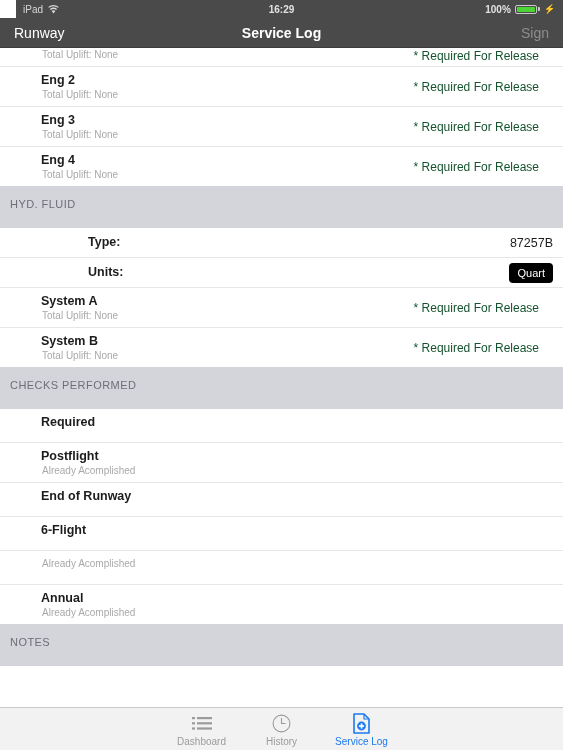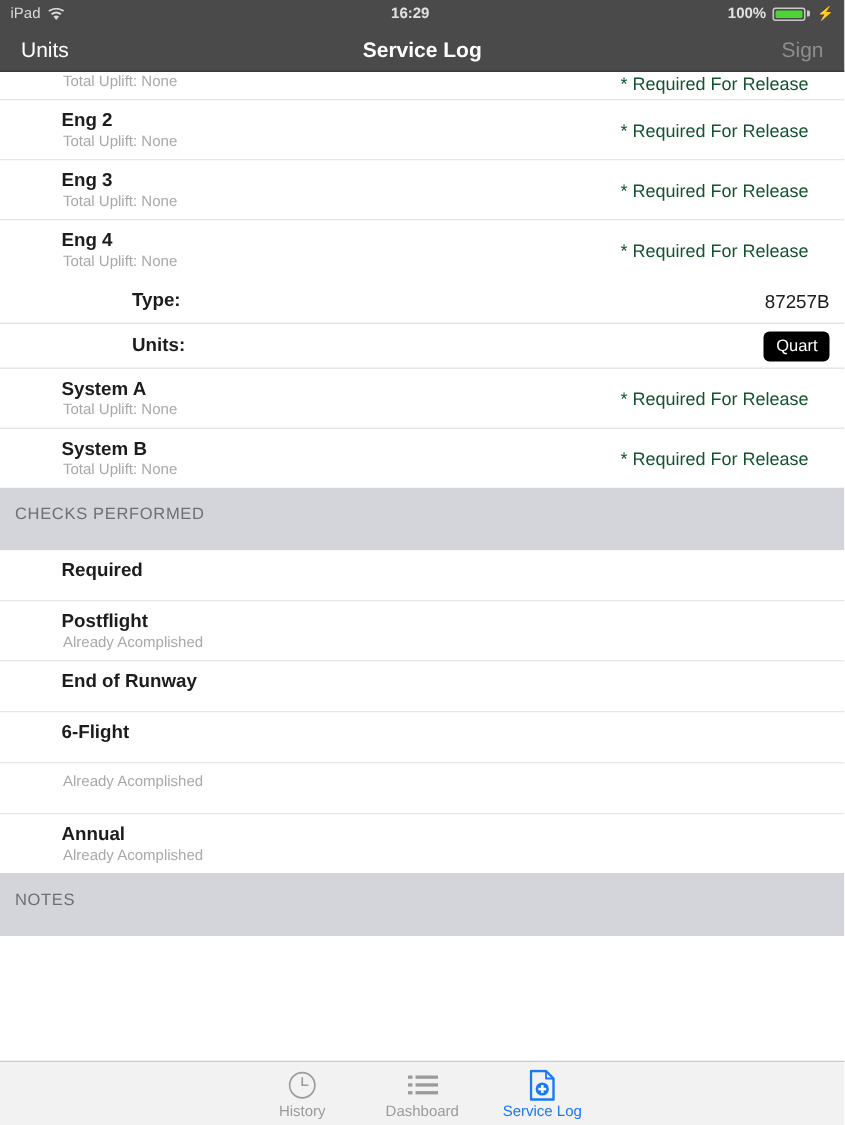--- a/index.html
+++ b/index.html
@@ -10,21 +10,21 @@
     overflow:hidden;
     -webkit-font-smoothing:antialiased;
   }
   #app { position:relative; width:563px; height:750px; display:flex; flex-direction:column; }
 
   
   .statusbar {
     height:18px; flex:0 0 18px;
     background:#4a4a4a; color:#d8d8d8;
     display:flex; align-items:center;
-    font-size:10px; padding:0 7px; position:relative;
+    font-size:10px; padding:0 7px; position:relative;margin-left:16px;
   }
   .sb-left { display:flex; align-items:center; gap:5px; }
   .sb-center {
     position:absolute; left:0; right:16px; text-align:center;
     font-size:10px; font-weight:bold; color:#e2e2e2; pointer-events:none;
   }
   .sb-right {
     margin-left:auto; display:flex; align-items:center; gap:4px;
     font-size:10px; font-weight:bold; color:#e2e2e2; z-index:2;
   }
@@ -136,21 +136,21 @@
         <span class="batt-body">
             <span class="batt-fill"></span>
           </span>
         <span class="batt-cap"></span>
       </span>
       <span class="batt-bolt">⚡</span>
     </div>
   </div>
 
   <div class="navbar">
-    <button class="nav-btn">Units</button>
+    <button class="nav-btn">Runway</button>
     <div class="nav-title">Service Log</div>
     <button class="nav-btn disabled nav-right">Sign</button>
   </div>
 
   <div class="content">
 
     <div class="section-body">
       <div class="row clipped">
         <div class="row-sub">Total Uplift: None</div>
         <div class="row-required">* Required For Release</div>
@@ -165,20 +165,21 @@
         <div class="row-sub">Total Uplift: None</div>
         <div class="row-required">* Required For Release</div>
       </div>
       <div class="row">
         <div class="row-title">Eng 4</div>
         <div class="row-sub">Total Uplift: None</div>
         <div class="row-required">* Required For Release</div>
       </div>
     </div>
 
+    <div class="section-header">HYD. FLUID</div>
     <div class="section-body">
       <div class="row kv">
         <div class="row-title">Type:</div>
         <div class="row-value">87257B</div>
       </div>
       <div class="row kv">
         <div class="row-title">Units:</div>
         <button class="pill-btn">Quart</button>
       </div>
       <div class="row">
@@ -219,46 +220,46 @@
         <div class="row-sub">Already Acomplished</div>
       </div>
     </div>
 
     <div class="section-header">NOTES</div>
     <div class="notes-body"></div>
 
   </div>
 
   <div class="tabbar">
-
-    <div class="tab">
-      <span class="tab-icon">
-        <svg width="19" height="19" viewBox="0 0 19 19">
-          <circle cx="9.5" cy="9.5" r="8.4" fill="none" stroke="#9b9b9b" stroke-width="1.1"></circle>
-          <line x1="9.5" y1="9.5" x2="9.5" y2="4.6" stroke="#9b9b9b" stroke-width="1.1" stroke-linecap="round"></line>
-          <line x1="9.5" y1="9.5" x2="13.2" y2="9.5" stroke="#9b9b9b" stroke-width="1.1" stroke-linecap="round"></line>
-        </svg>
-      </span>
-      <span class="tab-label">History</span>
-    </div>
 
     <div class="tab">
       <span class="tab-icon">
         <svg width="20" height="15" viewBox="0 0 20 15">
           <rect x="0" y="1" width="3" height="2.2" fill="#9b9b9b"></rect>
           <rect x="5" y="1" width="15" height="2.2" fill="#9b9b9b"></rect>
           <rect x="0" y="6.2" width="3" height="2.2" fill="#9b9b9b"></rect>
           <rect x="5" y="6.2" width="15" height="2.2" fill="#9b9b9b"></rect>
           <rect x="0" y="11.4" width="3" height="2.2" fill="#9b9b9b"></rect>
           <rect x="5" y="11.4" width="15" height="2.2" fill="#9b9b9b"></rect>
         </svg>
       </span>
       <span class="tab-label">Dashboard</span>
     </div>
 
+    <div class="tab">
+      <span class="tab-icon">
+        <svg width="19" height="19" viewBox="0 0 19 19">
+          <circle cx="9.5" cy="9.5" r="8.4" fill="none" stroke="#9b9b9b" stroke-width="1.1"></circle>
+          <line x1="9.5" y1="9.5" x2="9.5" y2="4.6" stroke="#9b9b9b" stroke-width="1.1" stroke-linecap="round"></line>
+          <line x1="9.5" y1="9.5" x2="13.2" y2="9.5" stroke="#9b9b9b" stroke-width="1.1" stroke-linecap="round"></line>
+        </svg>
+      </span>
+      <span class="tab-label">History</span>
+    </div>
+
     <div class="tab active">
       <span class="tab-icon">
         <svg width="17" height="21" viewBox="0 0 17 21">
           <path d="M1 1 h10 l5 5 v14 h-15 z" fill="none" stroke="#1b7aef" stroke-width="1.6" stroke-linejoin="round"></path>
           <path d="M11 1 v5 h5" fill="none" stroke="#1b7aef" stroke-width="1.2" stroke-linejoin="round"></path>
           <circle cx="8.5" cy="13" r="4.4" fill="#1b7aef"></circle>
           <rect x="7.7" y="10.4" width="1.7" height="5.2" fill="#ffffff"></rect>
           <rect x="5.9" y="12.2" width="5.2" height="1.7" fill="#ffffff"></rect>
         </svg>
       </span>

